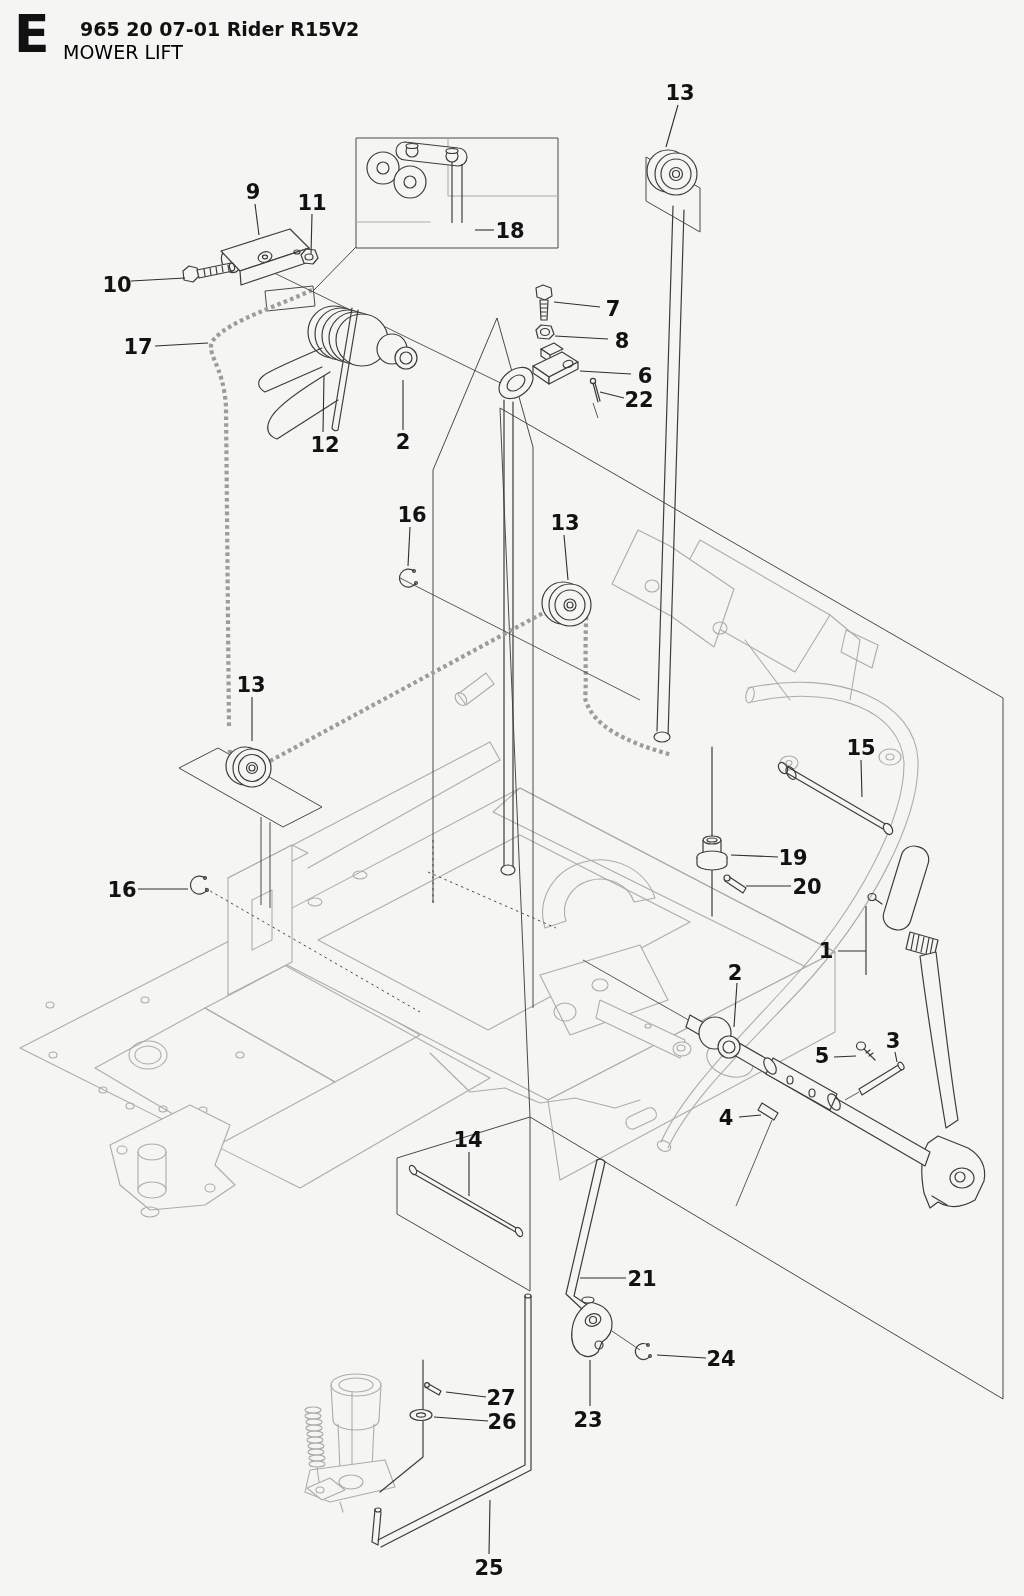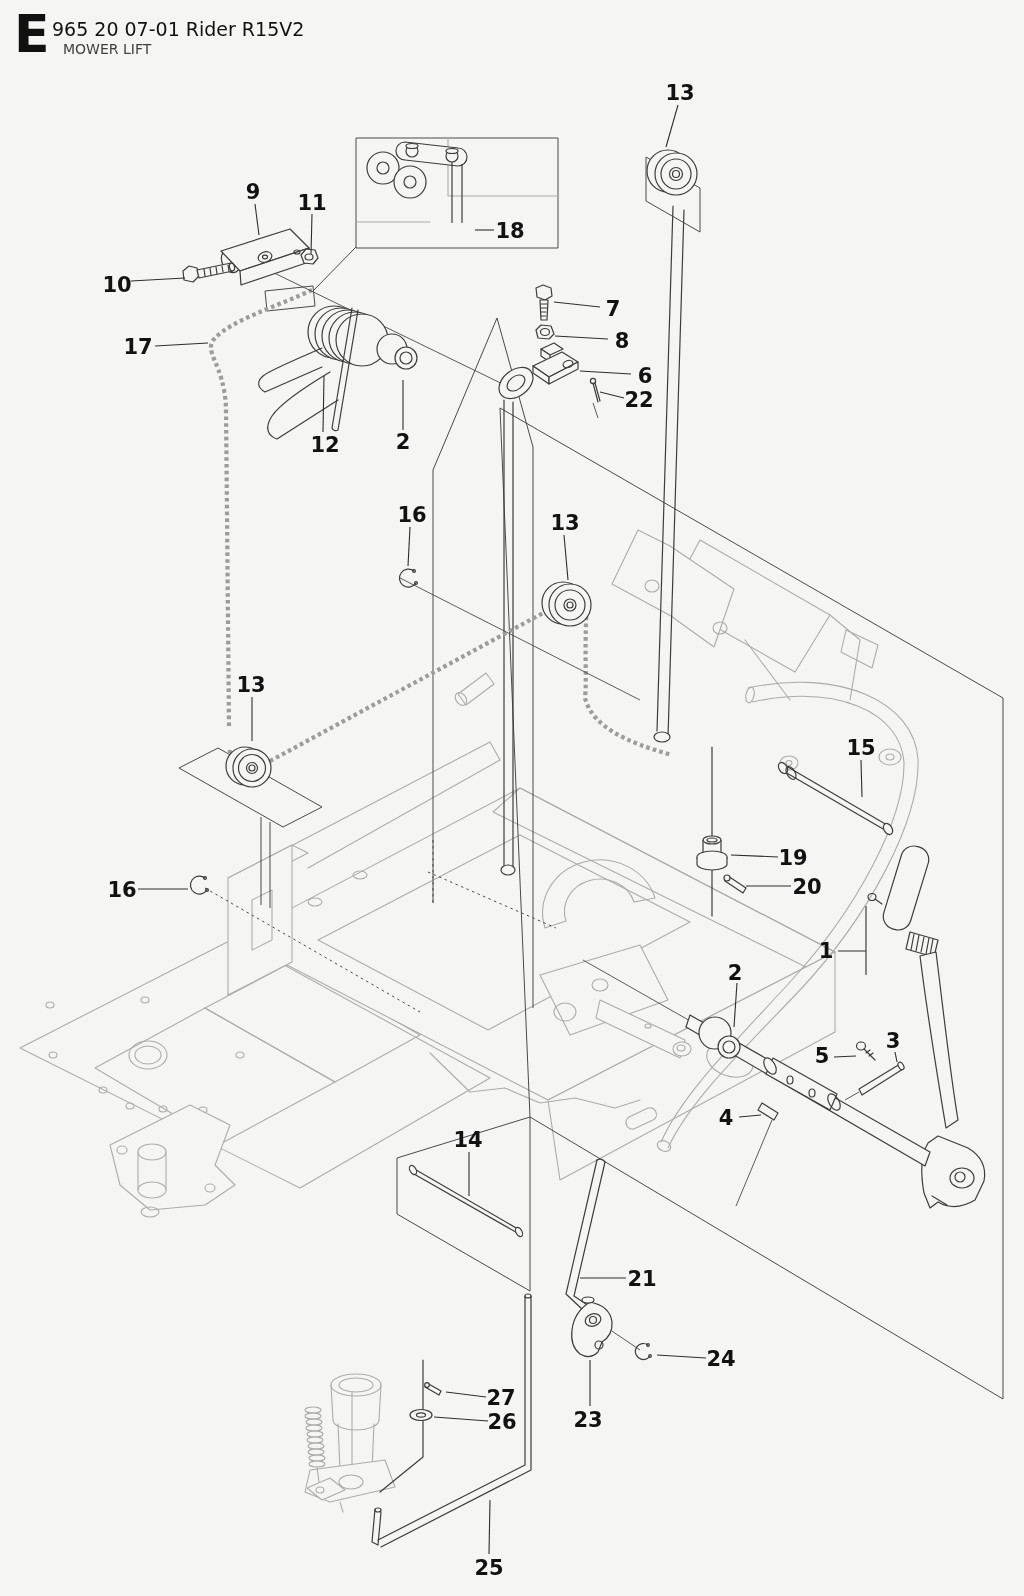--- a/index.html
+++ b/index.html
@@ -1,21 +1,21 @@
 <!DOCTYPE html>
 <html><head>
 <meta charset="utf-8">
 <style>
   html,body{margin:0;padding:0;background:#e9e9e7;}
   #page{position:relative;width:1024px;height:1596px;background:#f5f5f3;overflow:hidden;
         font-family:"DejaVu Sans","Liberation Sans",sans-serif;}
   #header{position:absolute;left:0;top:0;width:100%;z-index:5;}
   #sheet-letter{position:absolute;left:14px;top:8px;font-size:52px;font-weight:800;color:#111;line-height:1;}
-  #title{position:absolute;left:52px;top:18px;font-size:19px;font-weight:400;color:#111;}
-  #subtitle{position:absolute;left:63px;top:41px;font-size:14px;font-weight:500;color:#404040;}
+  #title{position:absolute;left:80px;top:18px;font-size:19px;font-weight:700;color:#111;}
+  #subtitle{position:absolute;left:63px;top:41px;font-size:19px;font-weight:500;color:#000000;}
   svg{position:absolute;left:0;top:0;}
   .gray{stroke:#acacaa;fill:none;stroke-width:1.1;stroke-linejoin:round;stroke-linecap:round;}
   .grayf{stroke:#acacaa;fill:#f5f5f3;stroke-width:1.1;stroke-linejoin:round;}
   .dark{stroke:#3d3d3d;fill:none;stroke-width:1.2;stroke-linejoin:round;stroke-linecap:round;}
   .darkf{stroke:#3d3d3d;fill:#f5f5f3;stroke-width:1.2;stroke-linejoin:round;}
   .sheet{stroke:#4a4a4a;fill:none;stroke-width:1;stroke-linejoin:round;}
   .axis{stroke:#4a4a4a;fill:none;stroke-width:0.9;}
   .dotted{stroke:#4a4a4a;fill:none;stroke-width:1;stroke-dasharray:2.5 3.5;}
   .chain{stroke:#9c9c9c;fill:none;stroke-width:4.2;stroke-dasharray:3.6 3.2;}
   .leader{stroke:#2e2e2e;fill:none;stroke-width:1.1;}

